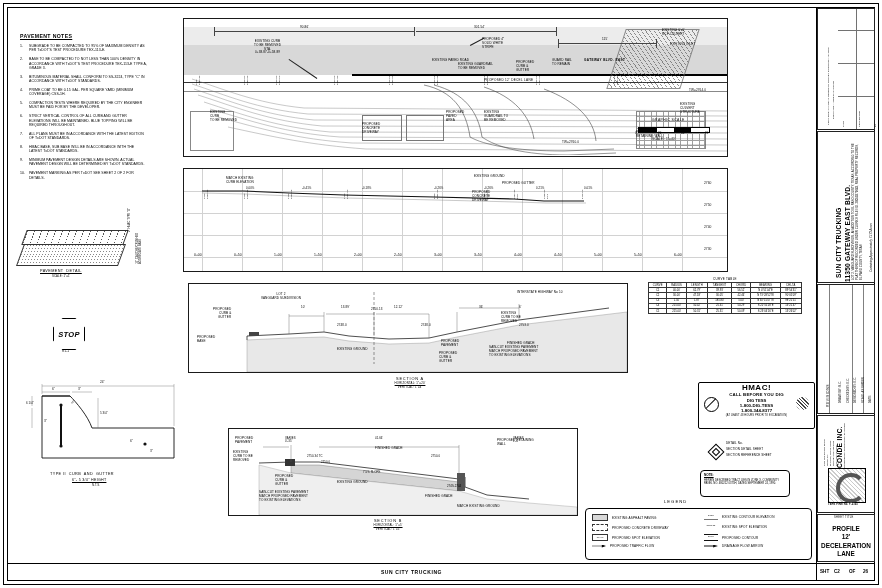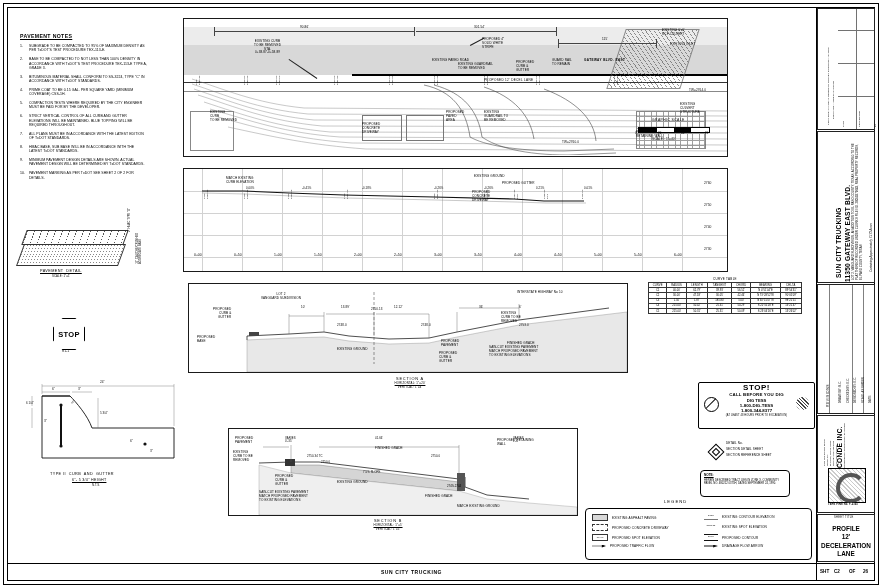--- a/index.html
+++ b/index.html
@@ -100,21 +100,21 @@
   #sheettitle .s1{font-size:6.4px;font-weight:bold;text-align:center;line-height:1.32;}
   #sheetnum .n1{font-size:4.6px;font-weight:bold;}
 
   
   #bottomstrip{left:7px;top:563px;width:809px;height:18px;border-top:1px solid #000;}
   #bottomstrip .bt{position:absolute;left:50%;transform:translateX(-50%);top:5px;font-size:5px;font-weight:bold;letter-spacing:.6px;}
 
   
   #pavedet{left:16px;top:228px;width:120px;height:56px;}
   
-  #stopsign{left:53px;top:318px;width:30px;height:34px;}
+  #stopsign{left:53px;top:318px;width:30px;height:34px;font-style:italic;}
   .octa{width:30px;height:30px;background:#fff;border:1.4px solid #000;
         clip-path:polygon(30% 0,70% 0,100% 30%,100% 70%,70% 100%,30% 100%,0 70%,0 30%);
         display:flex;align-items:center;justify-content:center;}
   .octa span{font-size:7.5px;font-weight:bold;letter-spacing:.3px;}
 
   
   #curbdet{left:14px;top:372px;width:170px;height:118px;}
 
   
   #gscale{left:632px;top:118px;width:86px;height:26px;}
@@ -620,21 +620,21 @@
             <td>25.31'</td>
             <td>50.09'</td>
             <td>S 23°04'16"E</td>
             <td>13°26'02"</td>
           </tr>
         </tbody>
     </table>
   </div>
 
   <div id="digtess" class="abs">
-    <div class="big" style="margin-top:1px;">STOP!</div>
+    <div class="big" style="margin-top:1px;">HMAC!</div>
     <div class="l2">CALL BEFORE YOU DIG</div>
     <div class="l3" style="margin-top:1px;">DIG TESS</div>
     <div class="l4">1-800-DIG-TESS</div>
     <div class="l4">1-800-344-8377</div>
     <div class="l5" style="margin-top:1px;">(AT LEAST 48 HOURS PRIOR TO EXCAVATION)</div>
     <div class="nosign" style="left:5px;top:14px;"></div>
     <div class="abs" style="right:5px;top:14px;width:13px;height:13px;border-radius:50%;
                 background:repeating-linear-gradient(45deg,#444 0 1px,#fff 1px 2.5px);"></div>
   </div>
 

